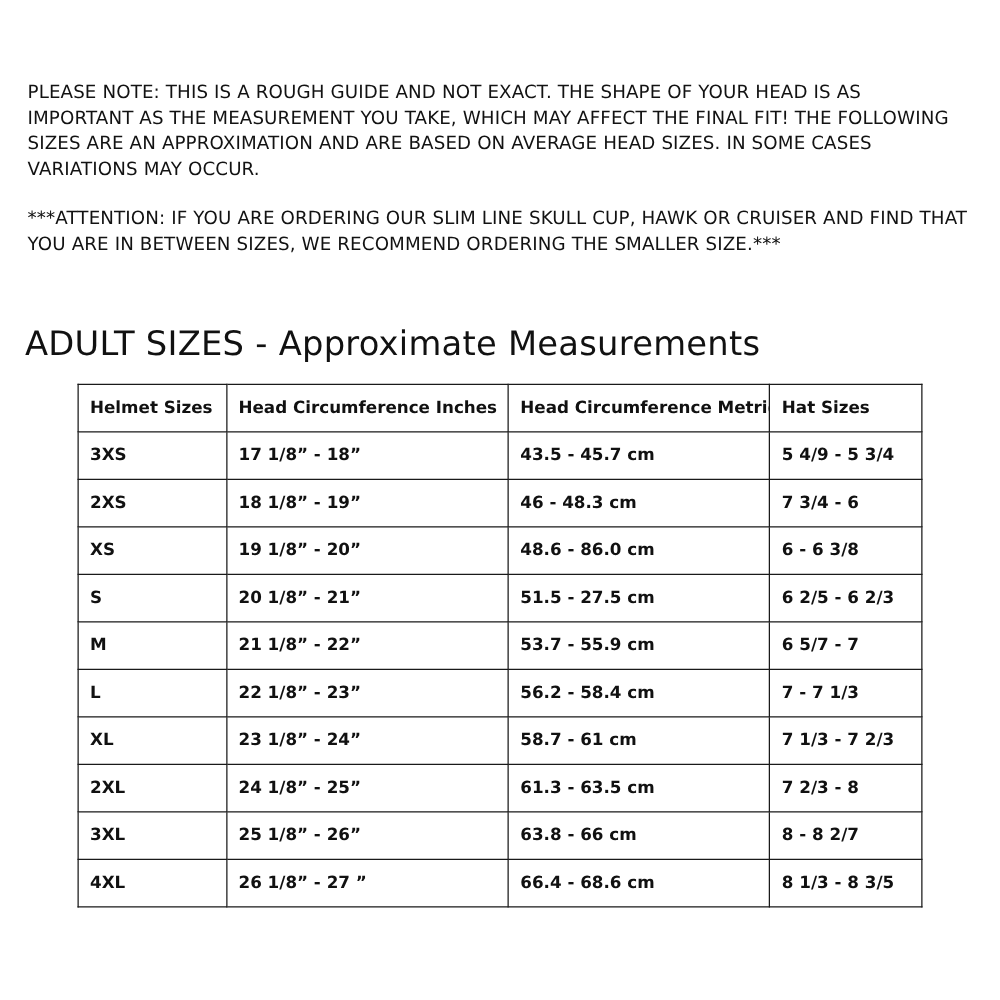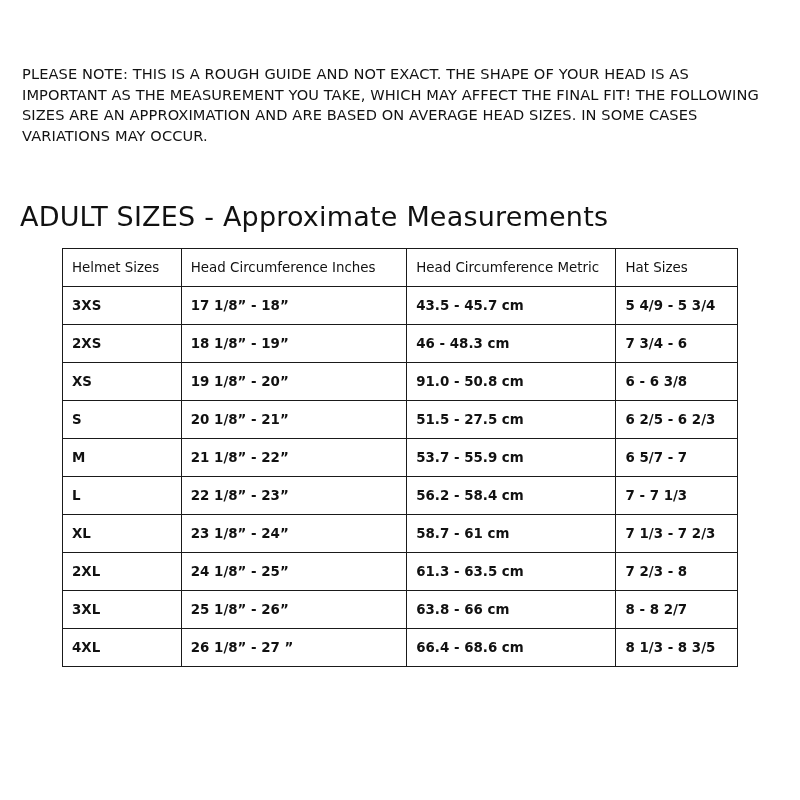--- a/index.html
+++ b/index.html
@@ -55,33 +55,34 @@
     text-align: left;
     font-size: 13.4px;
     font-weight: 700;
     padding: 9px 0 9px 9px;
     height: 19px;
     color: #111111;
     white-space: nowrap;
     overflow: hidden;
   }
   table.size-table th {
-    font-weight: 400;
+    font-weight: 700;
   }
   col.c0 { width: 17.6%; }
   col.c1 { width: 33.4%; }
   col.c2 { width: 31.0%; }
   col.c3 { width: 18.0%; }
 </style>
 </head>
 <body>
 
 <div class="page">
 
   <p class="note">PLEASE NOTE: THIS IS A ROUGH GUIDE AND NOT EXACT. THE SHAPE OF YOUR HEAD IS AS IMPORTANT AS THE MEASUREMENT YOU TAKE, WHICH MAY AFFECT THE FINAL FIT! THE FOLLOWING SIZES ARE AN APPROXIMATION AND ARE BASED ON AVERAGE HEAD SIZES. IN SOME CASES VARIATIONS MAY OCCUR.</p>
+  <p class="note second">***ATTENTION: IF YOU ARE ORDERING OUR SLIM LINE SKULL CUP, HAWK OR CRUISER AND FIND THAT YOU ARE IN BETWEEN SIZES, WE RECOMMEND ORDERING THE SMALLER SIZE.***</p>
 
   <h1 class="title">ADULT SIZES - Approximate Measurements</h1>
 
   <div class="table-wrap">
     <table class="size-table">
       <colgroup>
         <col class="c0">
           <col class="c1">
           <col class="c2">
           <col class="c3">
@@ -103,21 +104,21 @@
         </tr>
         <tr>
           <td>2XS</td>
           <td>18 1/8” - 19”</td>
           <td>46 - 48.3 cm</td>
           <td>7 3/4 - 6</td>
         </tr>
         <tr>
           <td>XS</td>
           <td>19 1/8” - 20”</td>
-          <td>91.0 - 50.8 cm</td>
+          <td>48.6 - 86.0 cm</td>
           <td>6 - 6 3/8</td>
         </tr>
         <tr>
           <td>S</td>
           <td>20 1/8” - 21”</td>
           <td>51.5 - 27.5 cm</td>
           <td>6 2/5 - 6 2/3</td>
         </tr>
         <tr>
           <td>M</td>

